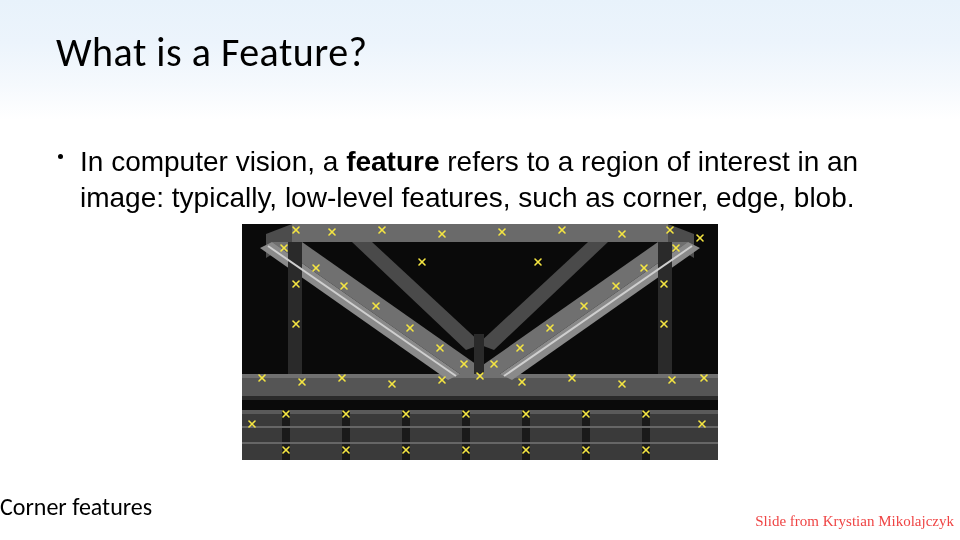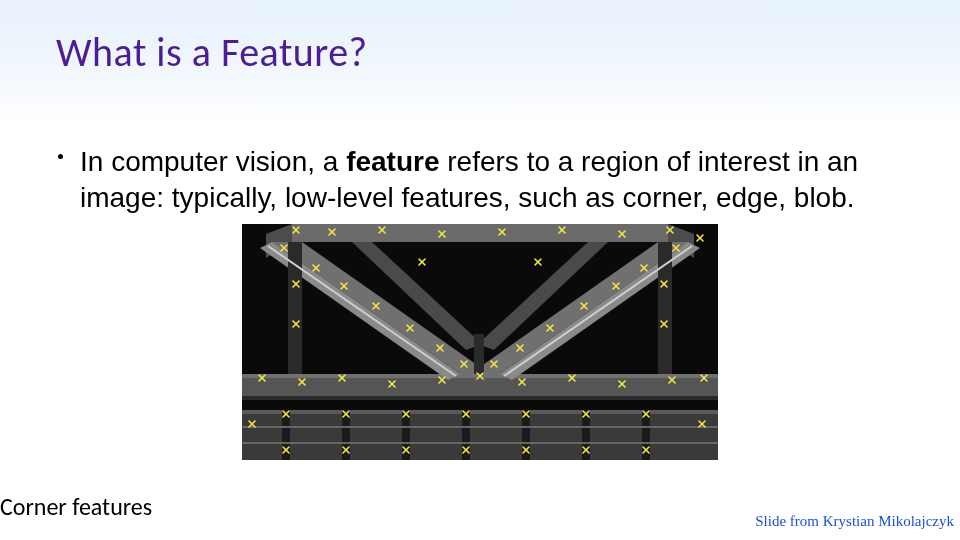--- a/index.html
+++ b/index.html
@@ -20,21 +20,21 @@
       #ecf4fc 35%,
       #f5f9fd 70%,
       #ffffff 100%);
   }
   .title {
     position: absolute;
     top: 28px;
     left: 56px;
     font-size: 40px;
     font-weight: 400;
-    color: #4c1d95;
+    color: #000000;
     letter-spacing: 0.5px;
   }
   .bullet-row {
     position: absolute;
     top: 144px;
     left: 56px;
     right: 40px;
     font-family: Arial, sans-serif;
     font-size: 28px;
     color: #000;
@@ -71,21 +71,21 @@
     text-align: left;
     font-size: 24px;
     color: #000;
   }
   .attribution {
     position: absolute;
     right: 6px;
     bottom: 10px;
     font-family: "Times New Roman", Times, serif;
     font-size: 15px;
-    color: #1d4ed8;
+    color: #ef4444;
   }
 </style>
 </head>
 <body>
 
 <div class="header-band"></div>
 
 <h1 class="title">What is a Feature?</h1>
 
 <div class="bullet-row">

